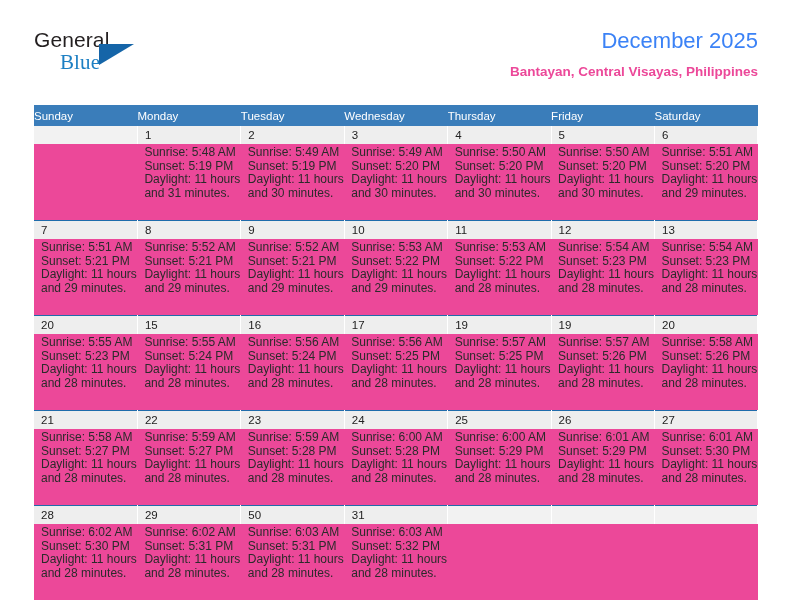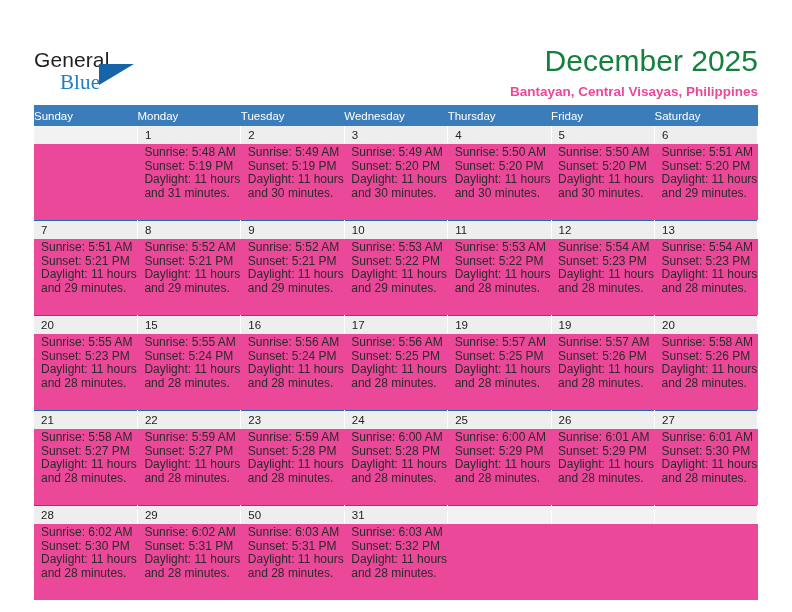--- a/index.html
+++ b/index.html
@@ -17,21 +17,21 @@
     position: relative;
     width: 792px;
     height: 612px;
     box-sizing: border-box;
   }
 
   
   .header {
     position: absolute;
     left: 34px;
-    top: 44px;
+    top: 24px;
     right: 34px;
     height: 68px;
   }
   .logo {
     position: absolute;
     left: 0;
     top: 4px;
     width: 180px;
     height: 56px;
   }
@@ -63,22 +63,22 @@
     border-left: 35px solid #1565a8;
     border-bottom: 21px solid transparent;
   }
   .title-block {
     position: absolute;
     right: 0;
     top: 0;
     text-align: right;
   }
   .cal-title {
-    font-size: 30px;
-    color: #15803d;
+    font-size: 22px;
+    color: #3b82f6;
     line-height: 34px;
     white-space: nowrap;
     font-weight: normal;
     margin: 0;
   }
   .cal-subtitle {
     font-size: 13.5px;
     color: #ec4899;
     line-height: 20px;
     white-space: nowrap;

